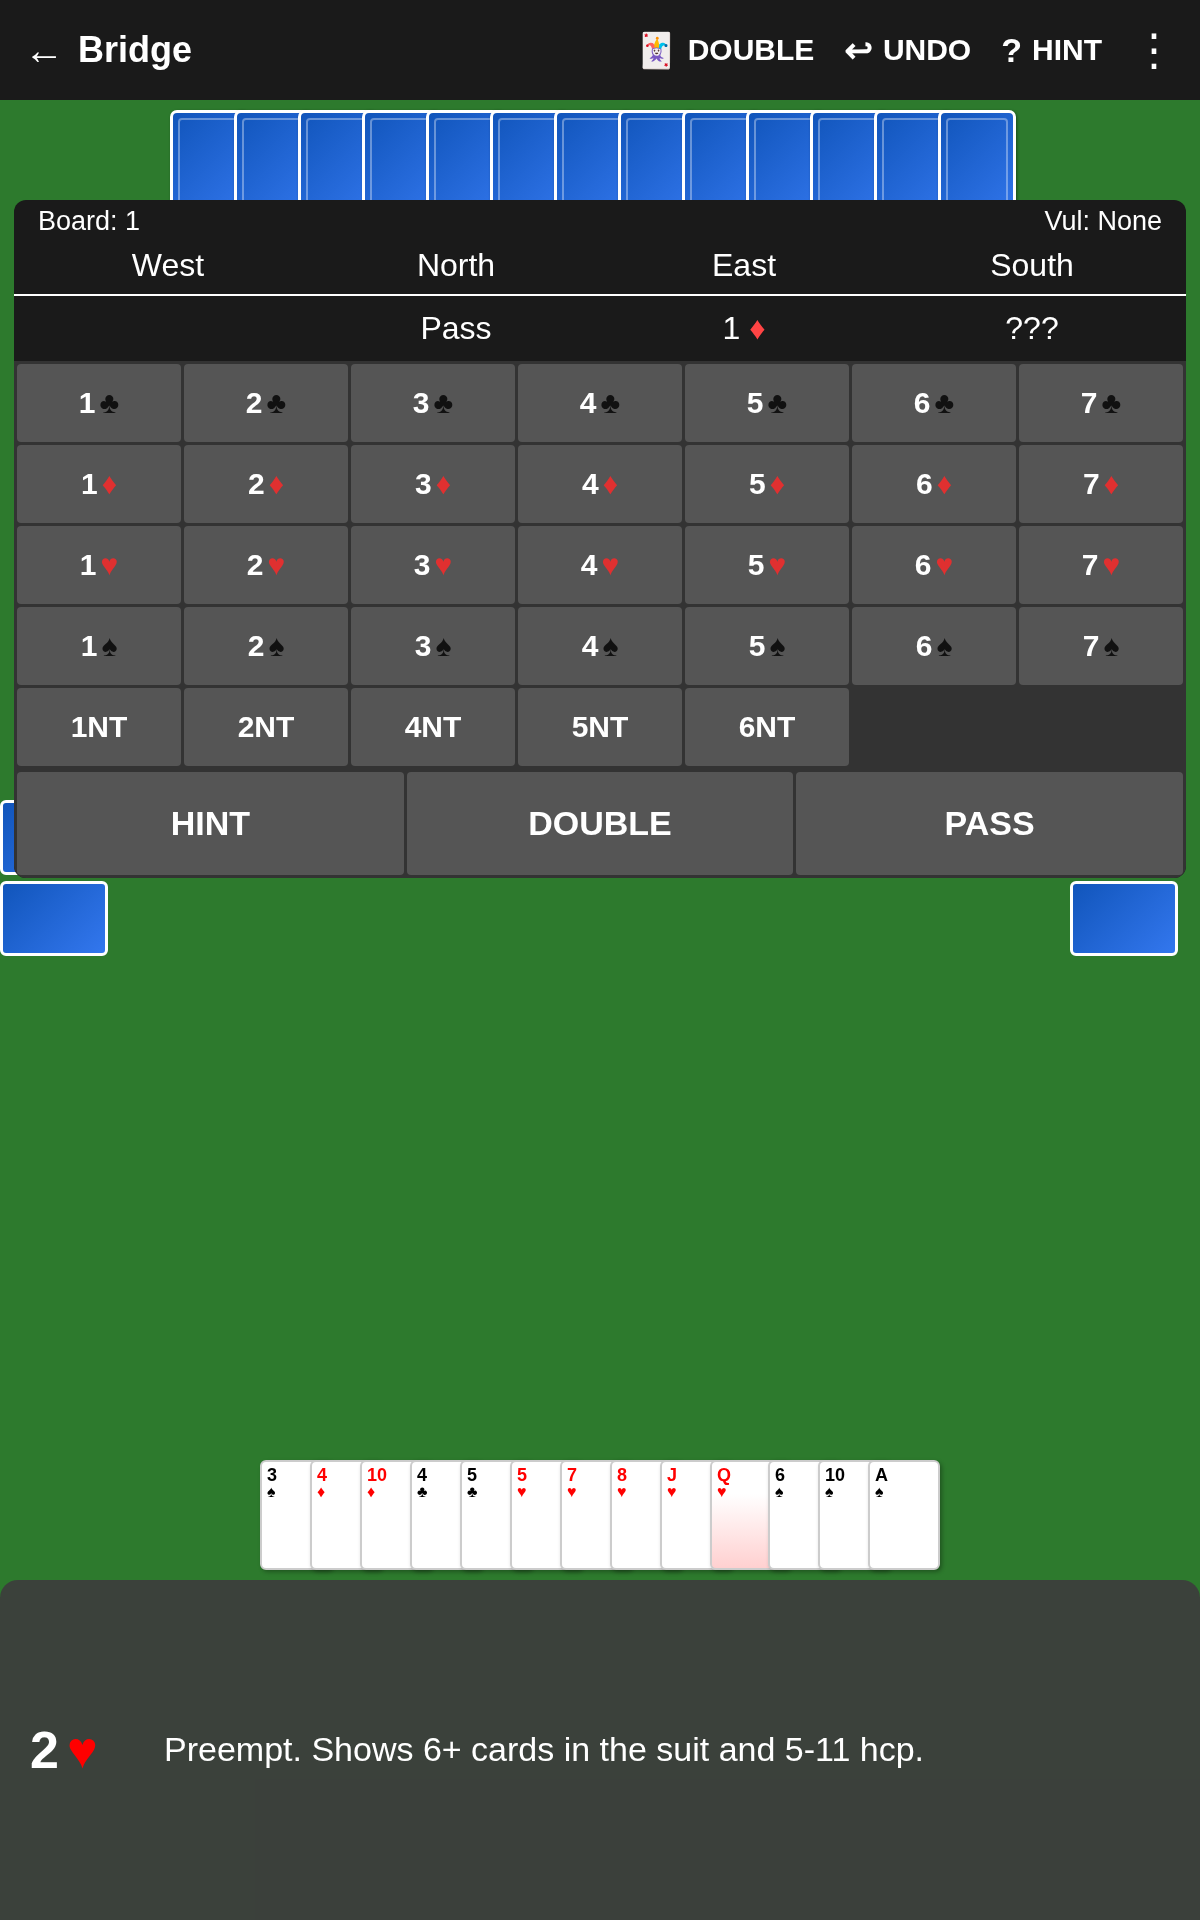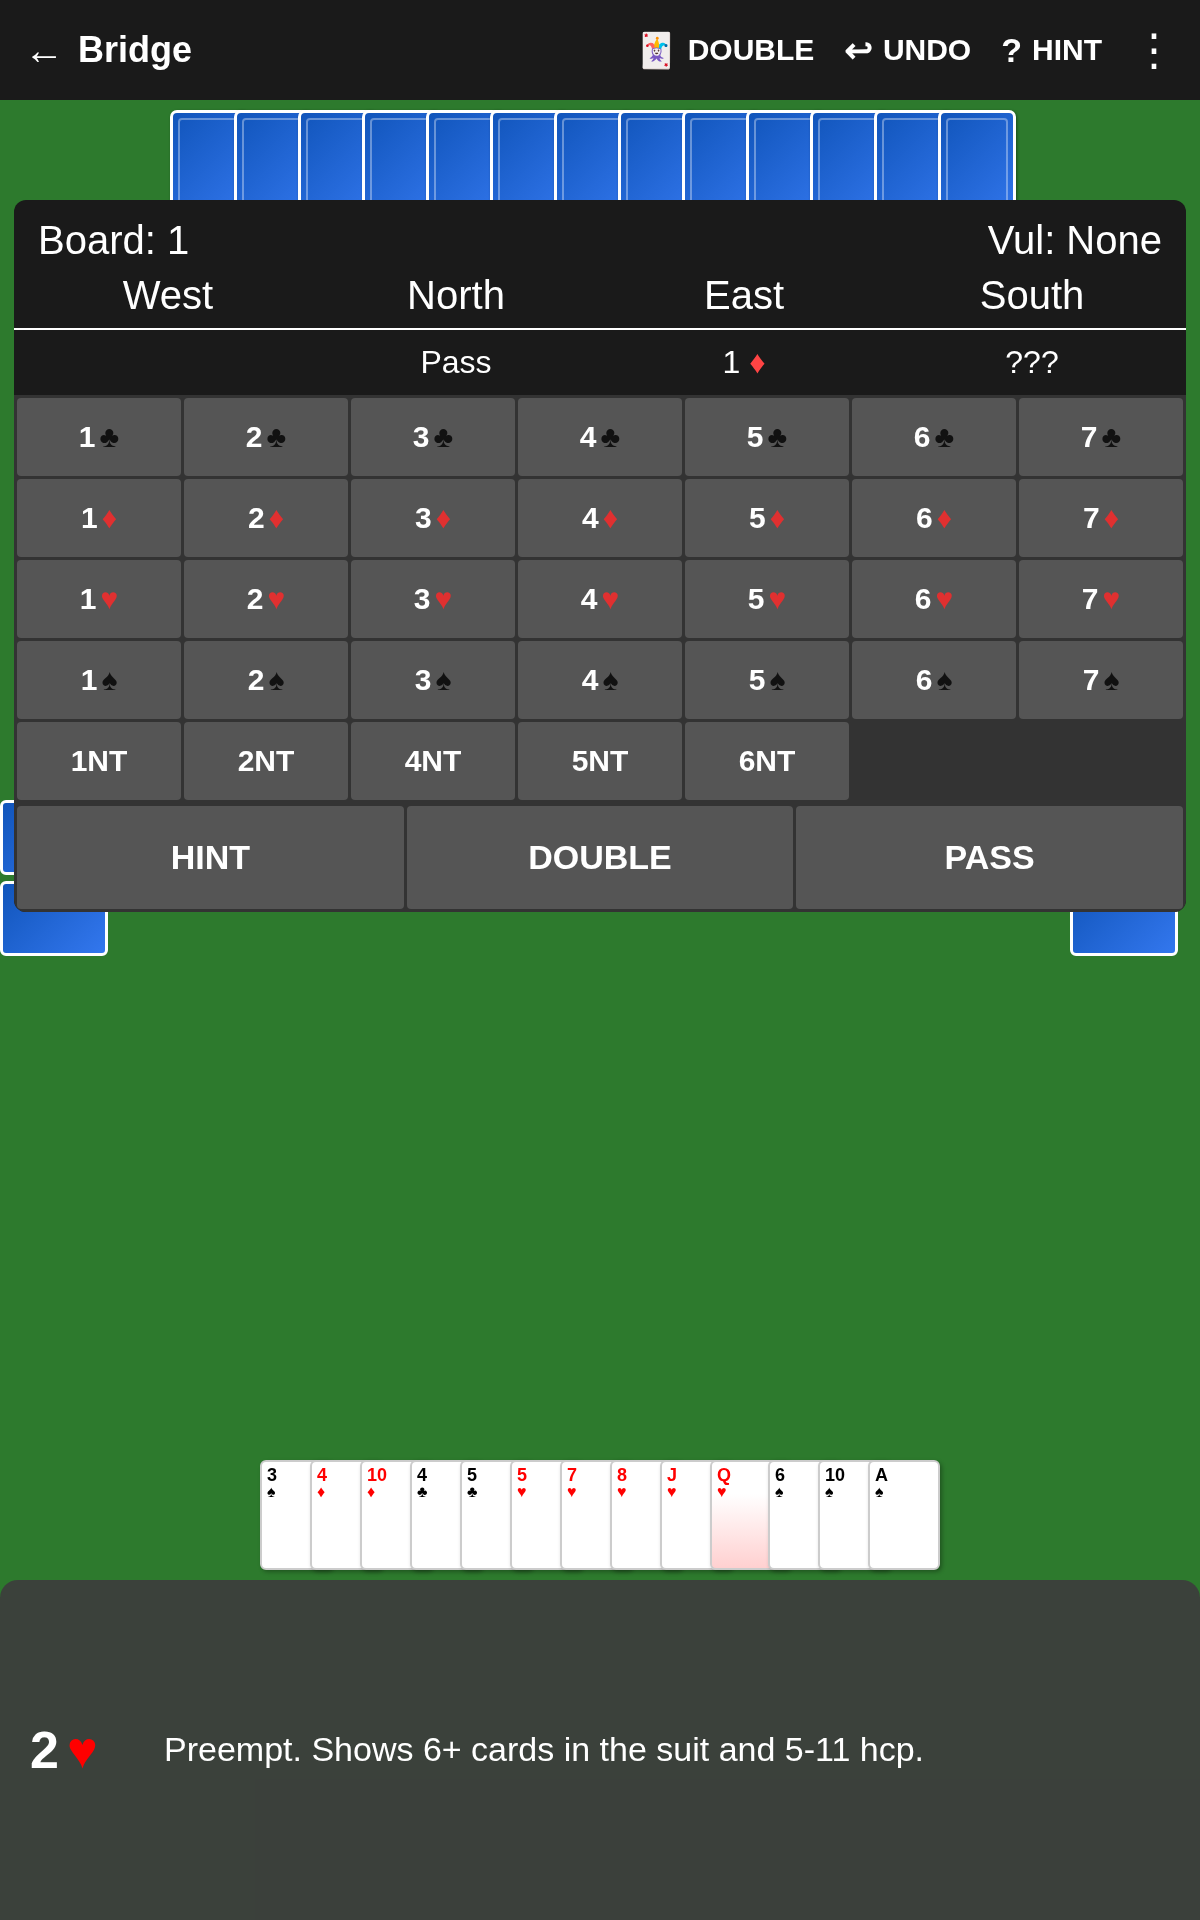--- a/index.html
+++ b/index.html
@@ -68,36 +68,36 @@
       background: #1a1a1a;
       border-radius: 12px;
       z-index: 10;
       overflow: hidden;
     }
 
     
     #board-info {
       display: flex;
       justify-content: space-between;
-      padding: 18px 24px 10px;
-      color: white;
-      font-size: 40px;
+      padding: 6px 24px 10px;
+      color: white;
+      font-size: 27px;
     }
 
     
     #col-headers {
       display: grid;
       grid-template-columns: repeat(4, 1fr);
       border-bottom: 2px solid white;
       padding: 0 10px 10px;
     }
     .col-header {
       text-align: center;
       color: white;
-      font-size: 40px;
+      font-size: 32px;
     }
 
     
     #bid-history {
       display: grid;
       grid-template-columns: repeat(4, 1fr);
       padding: 14px 10px;
     }
     .bid-cell {
       text-align: center;

